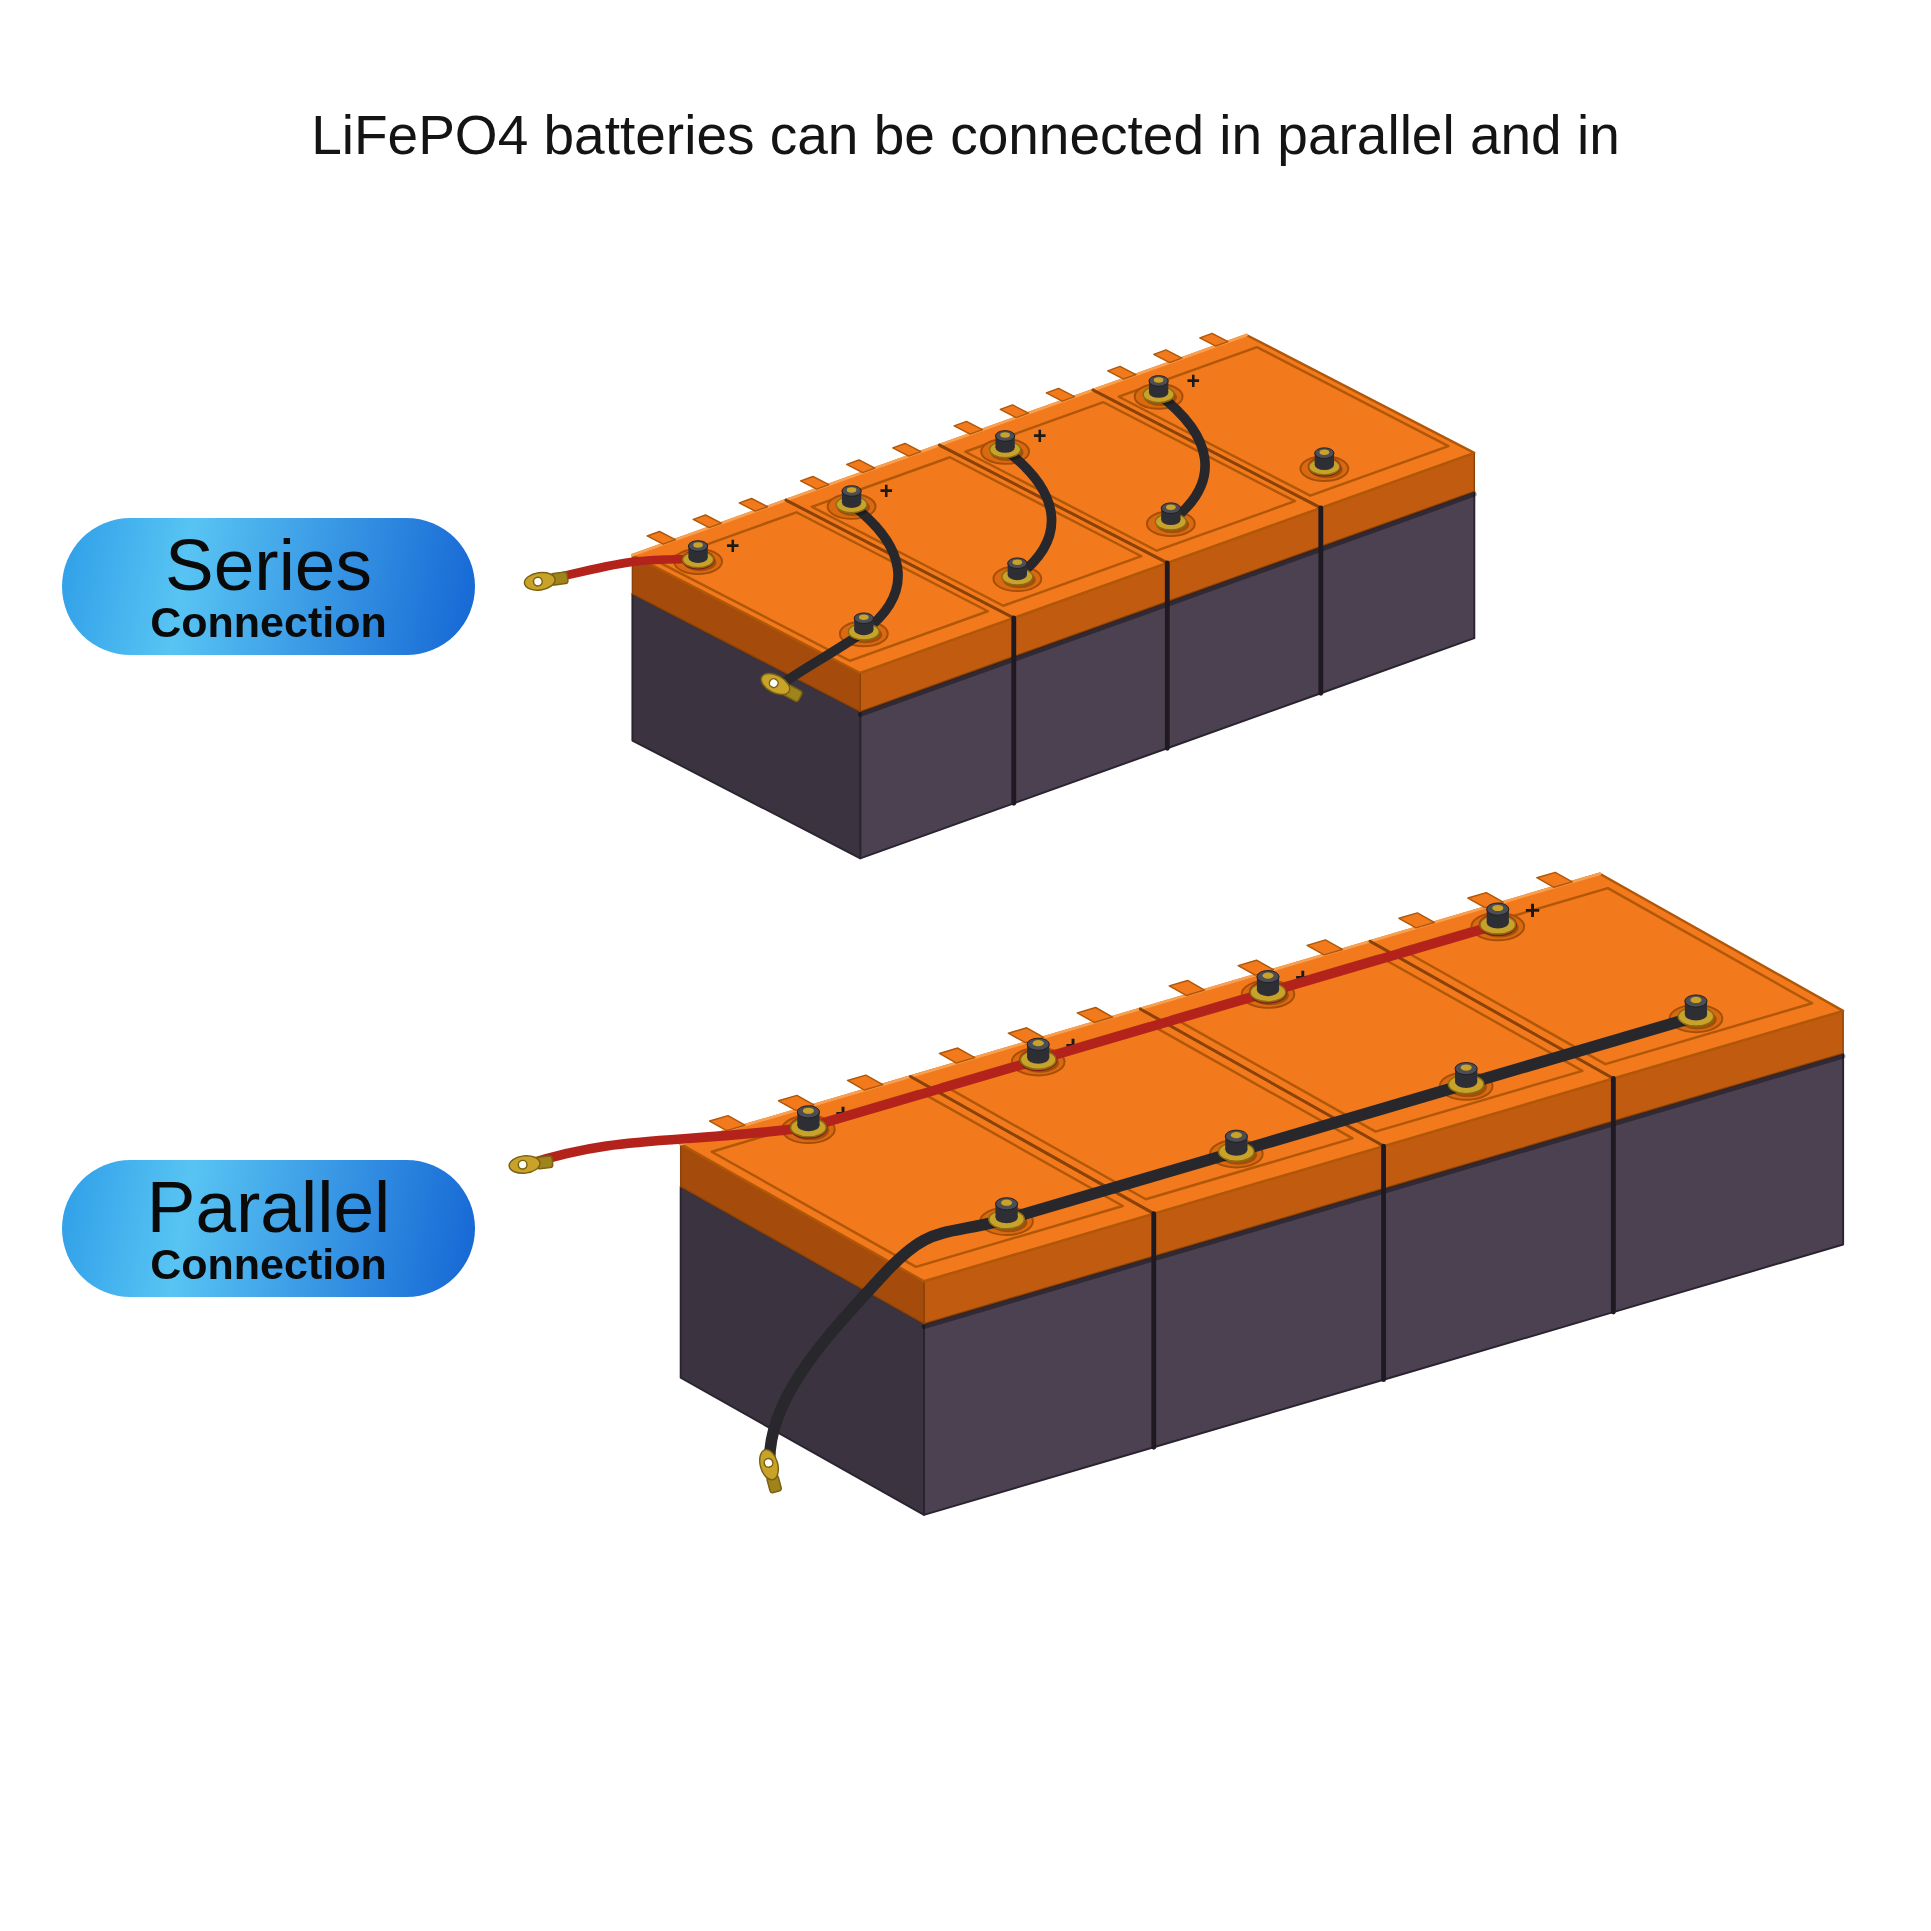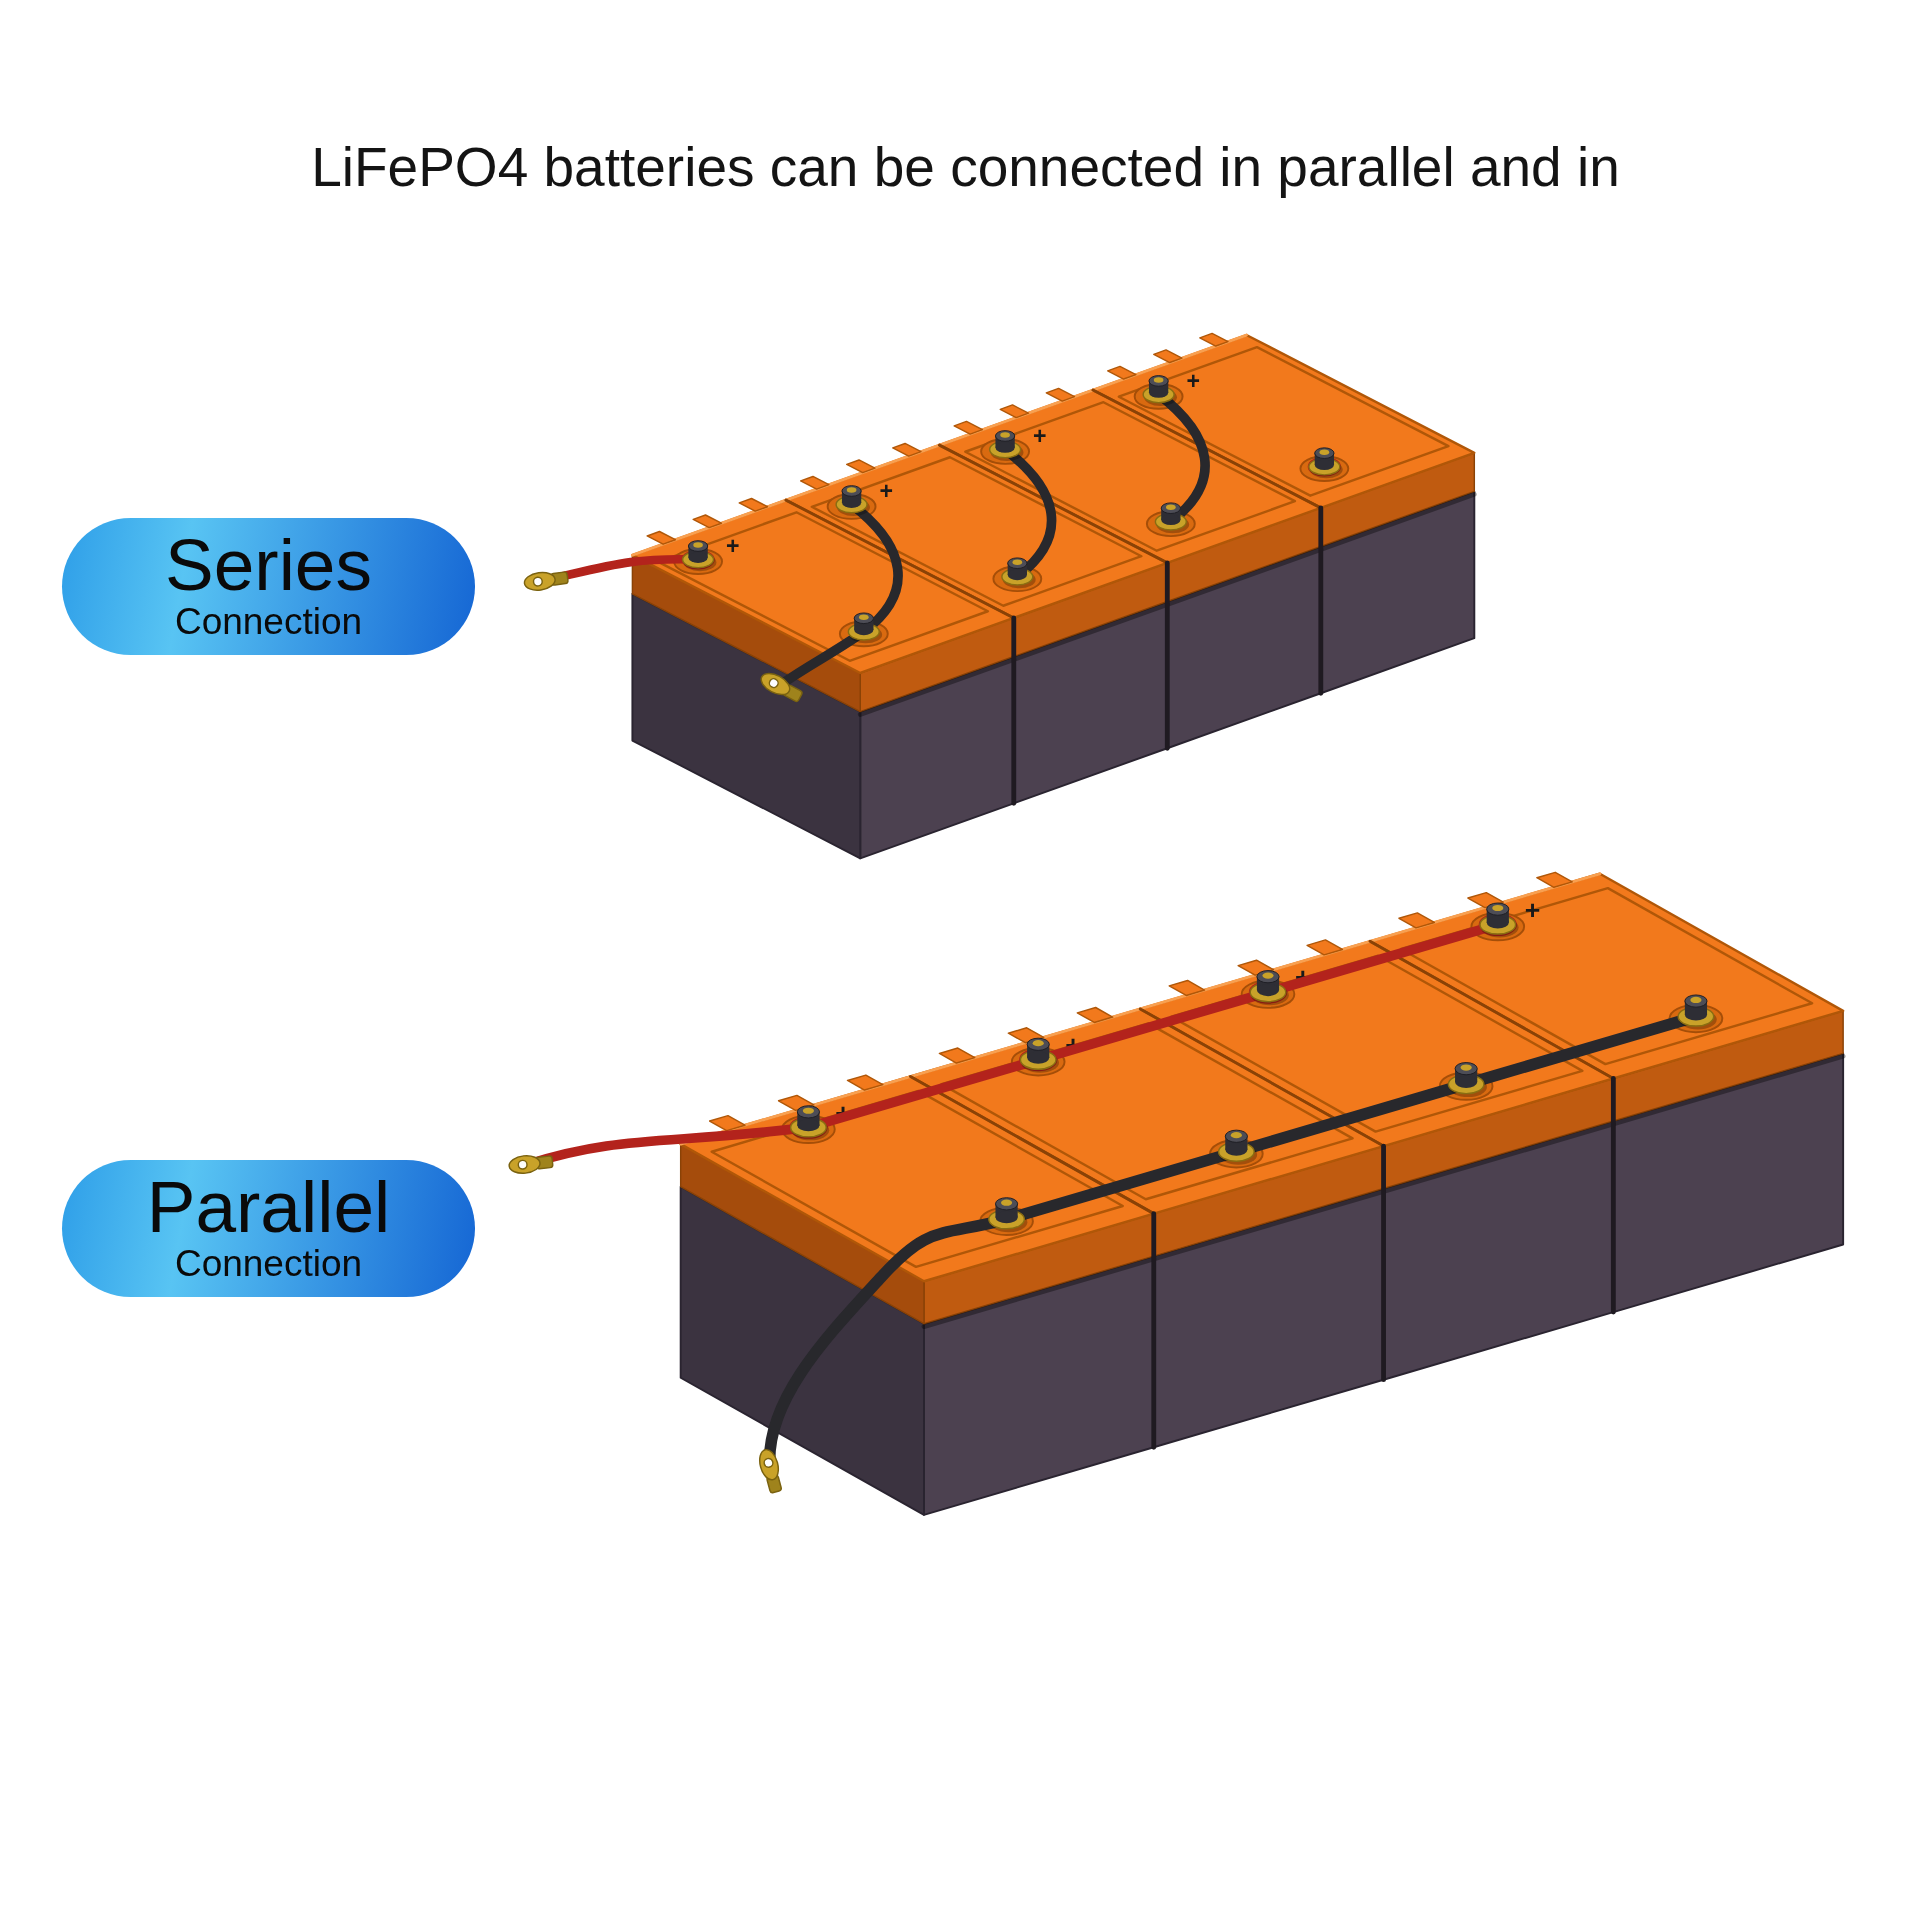--- a/index.html
+++ b/index.html
@@ -1,29 +1,29 @@
 <!DOCTYPE html>
 <html style="--badge-g1: #2E9EE8; --badge-g2: #58C4F3; --badge-g3: #1566D4;"><head>
 <meta charset="utf-8">
 <style>
   html,body{margin:0;padding:0;background:#ffffff;}
   body{width:1931px;height:1931px;position:relative;overflow:hidden;
        font-family:"Liberation Sans",sans-serif;}
   .canvas{position:absolute;inset:0;}
   .title{position:absolute;top:97px;left:0;width:100%;text-align:center;
-         font-size:55px;line-height:77px;color:#141414;margin-top:32px;}
+         font-size:55px;line-height:77px;color:#141414;}
   .badge{position:absolute;width:413px;height:137px;border-radius:77px;
          display:flex;flex-direction:column;align-items:center;justify-content:center;
          background:linear-gradient(100deg,
             var(--badge-g1,#2E9EE8) 0%,
             var(--badge-g2,#58C4F3) 30%,
             var(--badge-g3,#1566D4) 100%);
          color:#0a0a0a;}
   .badge-main{font-size:73px;line-height:71px;}
-  .badge-sub{font-size:37px;line-height:44px;}
+  .badge-sub{font-size:43px;line-height:44px;font-weight:bold;}
   .badge-series{left:62px;top:518px;}
   .badge-parallel{left:62px;top:1160px;}
   svg.diagram{position:absolute;left:0;top:0;}
 </style>
 </head>
 <body>
 
 <div class="canvas">
 
   <div class="title">

